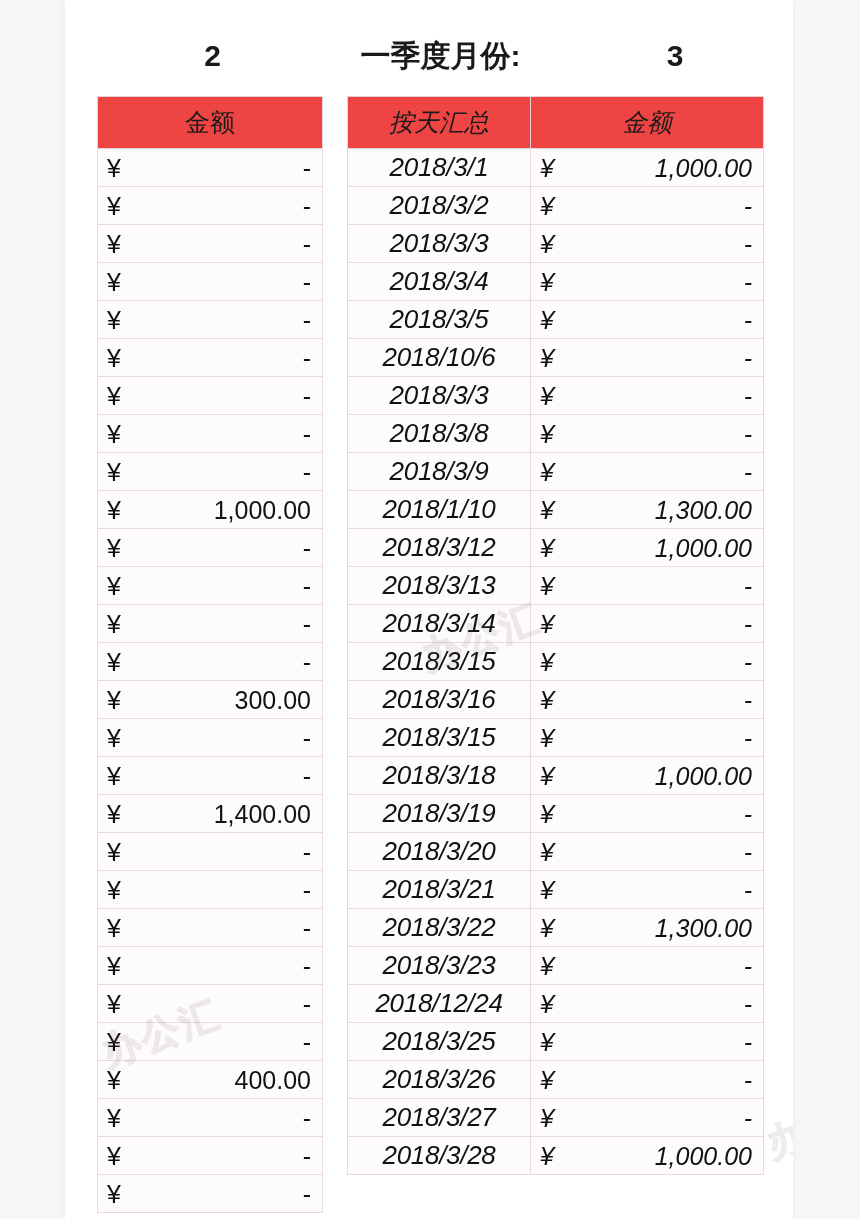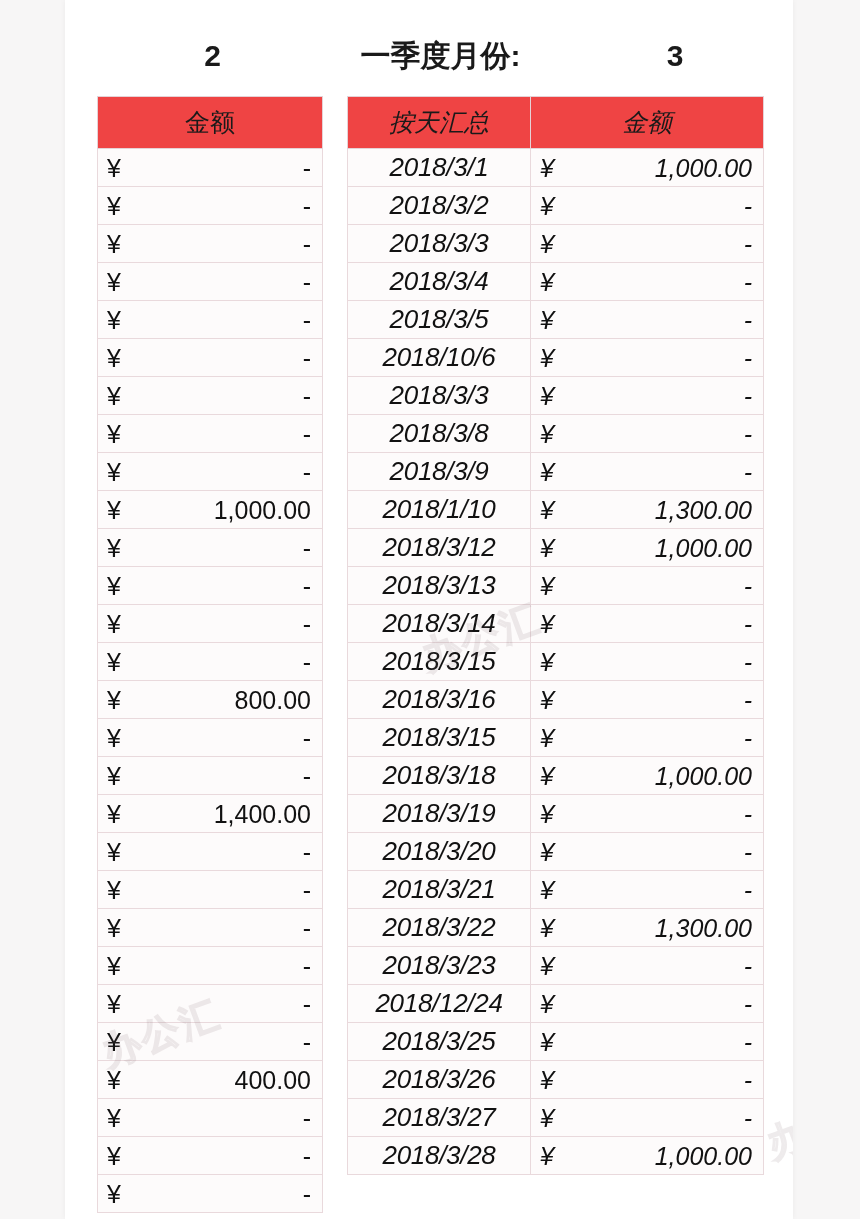--- a/index.html
+++ b/index.html
@@ -230,21 +230,21 @@
         </tr>
         <tr>
           <td class="money">
             <span class="cur">¥</span>
             <span class="amt dash">-</span>
           </td>
         </tr>
         <tr>
           <td class="money">
             <span class="cur">¥</span>
-            <span class="amt">800.00</span>
+            <span class="amt">300.00</span>
           </td>
         </tr>
         <tr>
           <td class="money">
             <span class="cur">¥</span>
             <span class="amt dash">-</span>
           </td>
         </tr>
         <tr>
           <td class="money">

